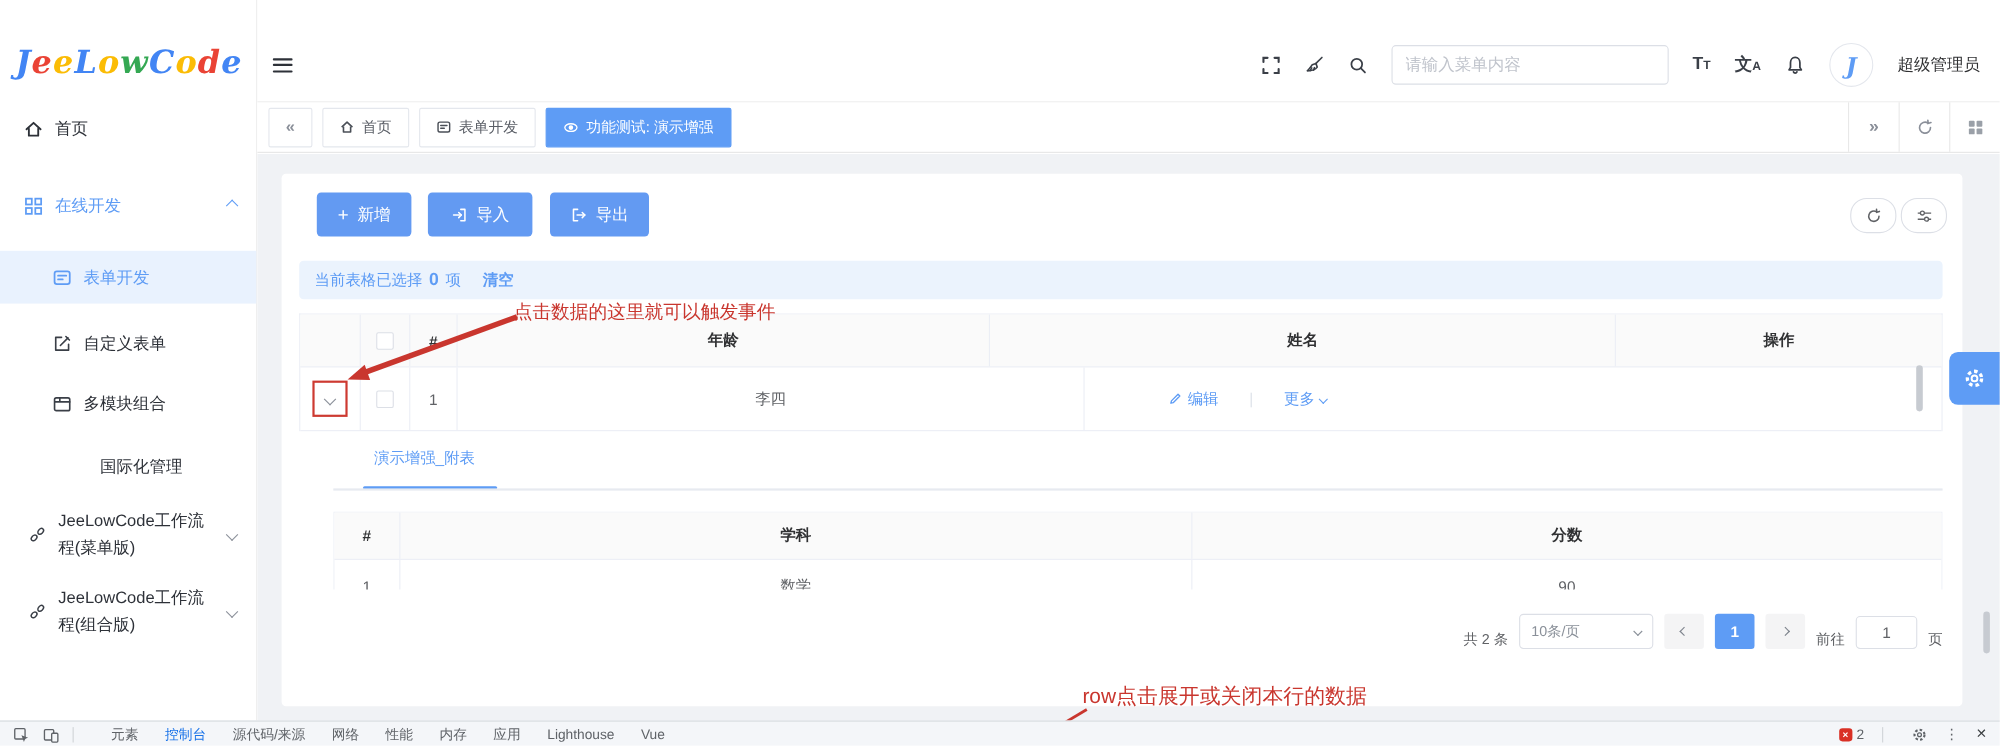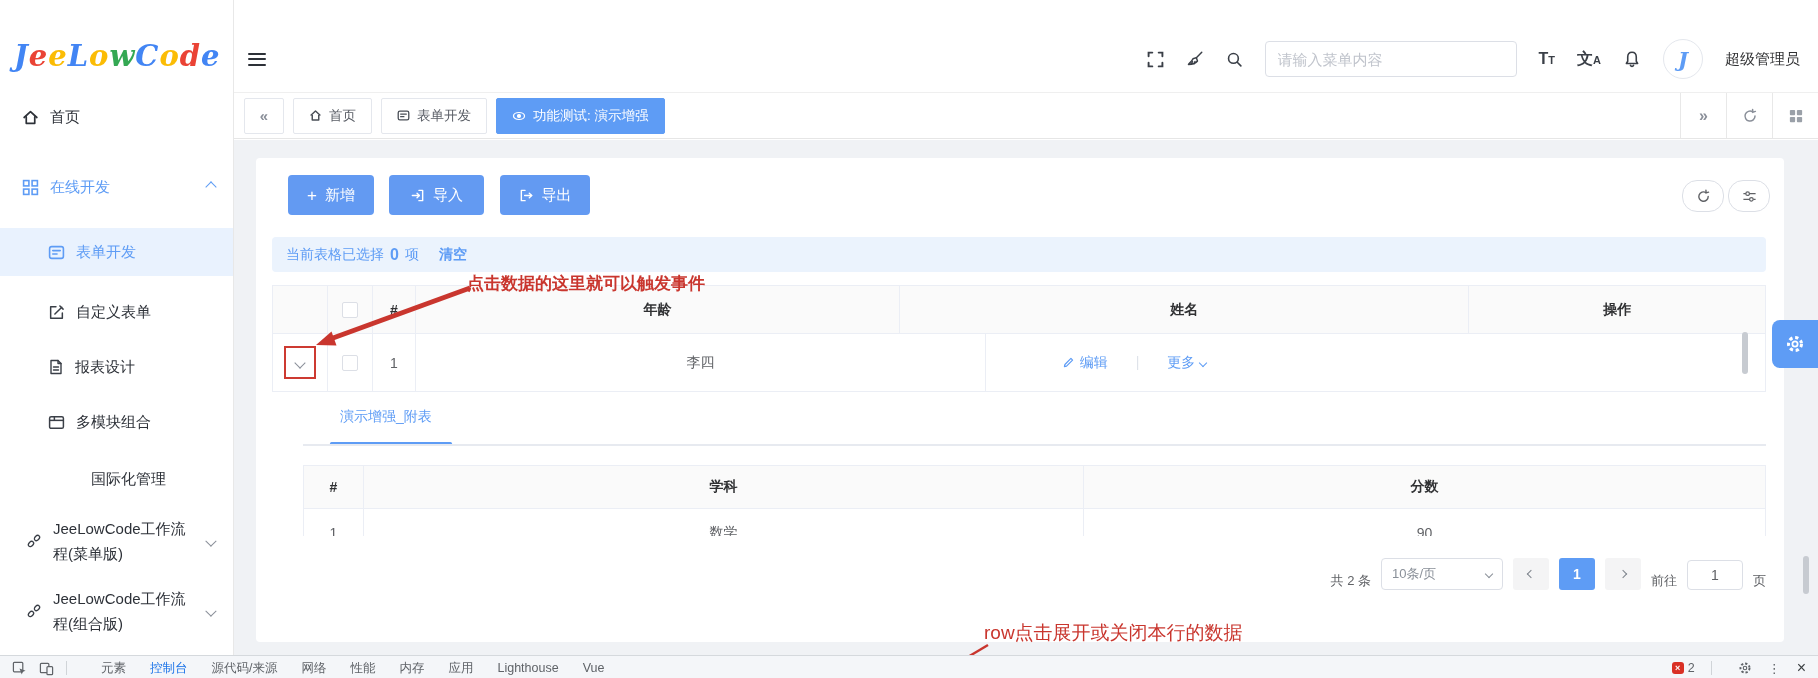--- a/index.html
+++ b/index.html
@@ -103,21 +103,21 @@
               font-size:13px;color:#606266;}
   .pg-select{width:100px;height:30px;border:1px solid #dcdfe6;border-radius:4px;display:flex;
              align-items:center;justify-content:space-between;padding:0 10px;cursor:pointer;color:#8a9099;}
   .pg-btn{width:36px;height:32px;border-radius:3px;background:#f4f4f5;display:flex;align-items:center;
           justify-content:center;color:#7d838c;cursor:pointer;}
   .pg-btn.current{background:#5E9CF5;color:#fff;font-weight:bold;font-size:14px;}
   .pg-input{width:56px;height:30px;border:1px solid #dcdfe6;border-radius:4px;text-align:center;
             font-size:14px;color:#606266;box-sizing:border-box;font-family:inherit;outline:none;}
   
   .note{position:absolute;color:#c9362e;z-index:30;white-space:nowrap;}
-  #note-top{left:467px;top:272px;font-size:17px;font-weight:700;}
+  #note-top{left:467px;top:272px;font-size:17px;font-weight:400;}
   #note-bottom{left:984px;top:620px;font-size:19px;font-weight:500;}
   #arrow-layer{position:absolute;left:0;top:0;z-index:29;pointer-events:none;}
   .settings-tab{position:absolute;right:0;top:320px;width:46px;height:48px;background:#5E9CF5;
                 border-radius:8px 0 0 8px;display:flex;align-items:center;justify-content:center;
                 color:#fff;cursor:pointer;z-index:20;}
   .thumb{position:absolute;background:#c7cbd1;border-radius:3px;z-index:21;}
   #thumb1{left:1742px;top:332px;width:6px;height:42px;}
   #thumb2{left:1803px;top:556px;width:6px;height:38px;}
   
   .devtools{position:absolute;left:0;bottom:0;width:1818px;height:23px;background:#f4f6f9;
@@ -177,30 +177,20 @@
   <div class="menu-item mi-sub">
     <span>
       <svg width="17" height="17" viewBox="0 0 16 16" fill="none" stroke="#3a3f47" stroke-width="1.4" stroke-linecap="round" stroke-linejoin="round">
           <path d="M13.5 8.5 V13.5 H2.5 V2.5 H7.5"></path>
           <path d="M6.5 9.5 L13 3 M11.2 1.8 L14.2 4.8"></path>
         </svg>
     </span>
     <span>自定义表单</span>
   </div>
 
-  <div class="menu-item mi-sub">
-    <span>
-      <svg width="16" height="16" viewBox="0 0 16 16" fill="none" stroke="#3a3f47" stroke-width="1.4" stroke-linecap="round" stroke-linejoin="round">
-          <path d="M3 1.5 h7 l3 3 V14.5 H3 z"></path>
-          <path d="M10 1.5 v3 h3"></path>
-          <path d="M5.5 8 h5 M5.5 11 h5"></path>
-        </svg>
-    </span>
-    <span>报表设计</span>
-  </div>
 
   <div class="menu-item mi-sub">
     <span>
       <svg width="17" height="17" viewBox="0 0 16 16" fill="none" stroke="#3a3f47" stroke-width="1.4" stroke-linejoin="round">
           <rect x="1.5" y="2.5" width="13" height="11" rx="1.5"></rect>
           <path d="M1.5 6 H15"></path>
           <path d="M6 2.5 V6"></path>
         </svg>
     </span>
     <span>多模块组合</span>

